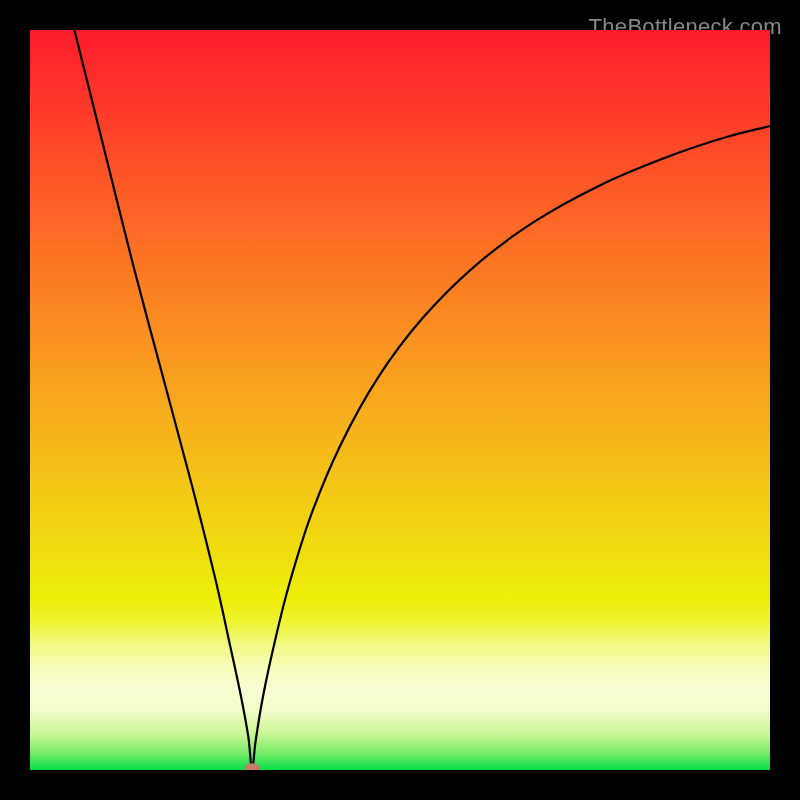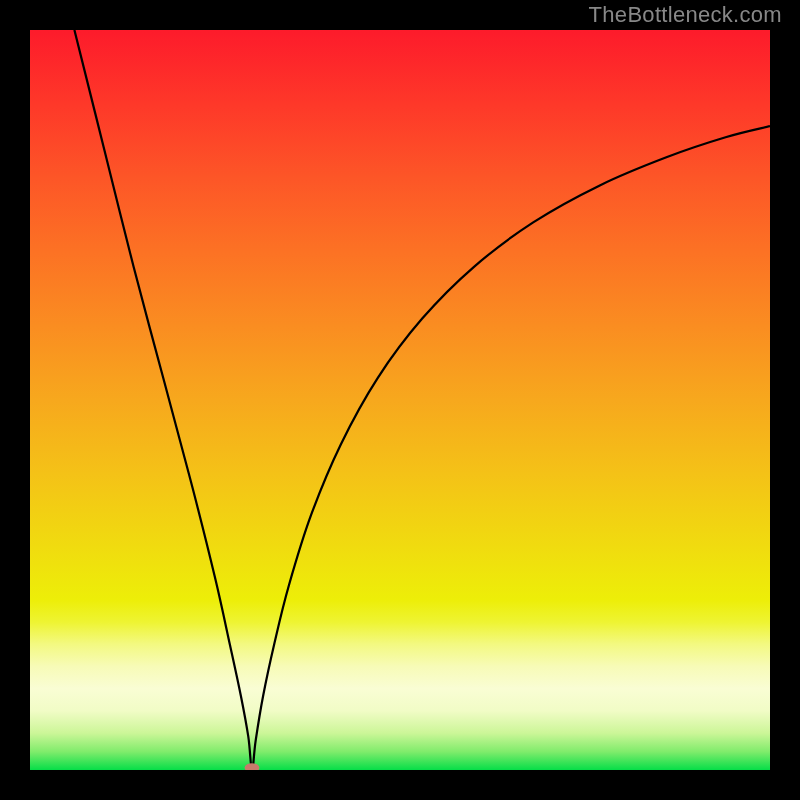--- a/index.html
+++ b/index.html
@@ -5,21 +5,21 @@
   * { margin: 0; padding: 0; box-sizing: border-box; }
   html, body { width: 800px; height: 800px; overflow: hidden; background: #000; }
   .outer {
     width: 800px;
     height: 800px;
     background: #000;
     position: relative;
   }
   .watermark {
     position: absolute;
-    top: 2px;
+    top: 14px;
     right: 18px;
     color: #888;
     font-family: Arial, Helvetica, sans-serif;
     font-size: 22px;
     font-weight: 500;
     letter-spacing: 0.3px;
   }
   .plot-area {
     position: absolute;
     left: 30px;

